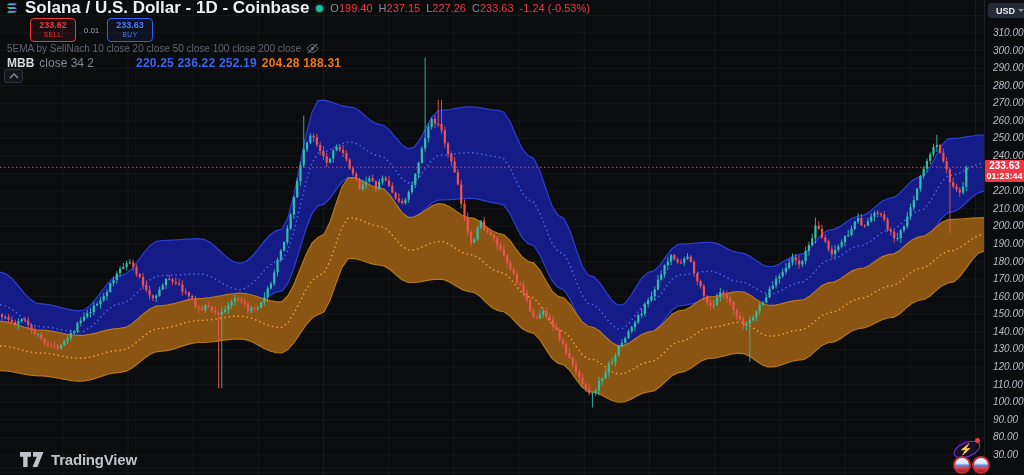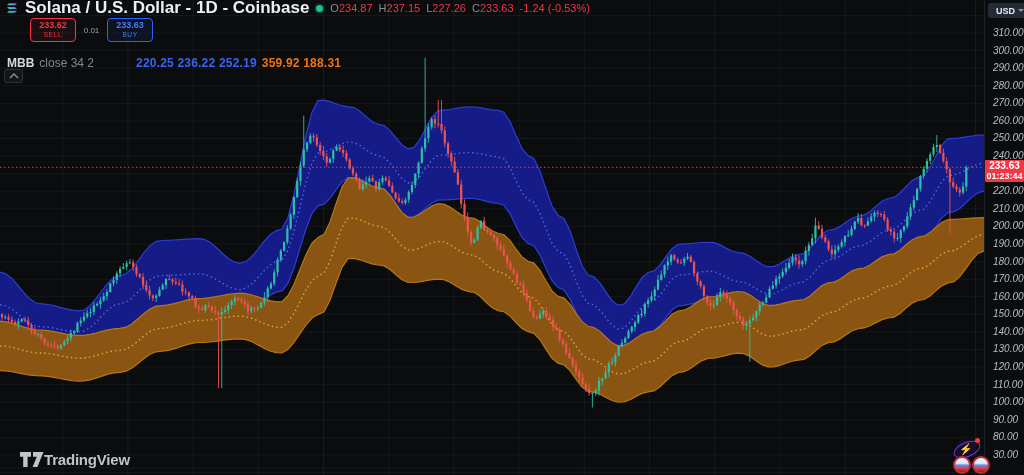--- a/index.html
+++ b/index.html
@@ -37,21 +37,21 @@
   .spread{width:31px;text-align:center;font-size:8px;color:#9aa0aa;}
   .row3{top:43px;left:7px;gap:5px;font-size:10px;color:#5f636c;}
   .row4{top:56px;left:7px;gap:5px;font-size:12px;}
   .mbb-name{color:#d6d9de;font-weight:bold;}
   .mbb-params{color:#81858e;}
   .mbb-blue{color:#3a63f5;font-weight:bold;letter-spacing:.2px;margin-left:37px;}
   .mbb-orange{color:#ef7412;font-weight:bold;letter-spacing:.2px;}
   .collapse-btn{position:absolute;top:69px;left:4px;width:17px;height:12px;border:1px solid #2e323c;
                 border-radius:3px;background:#14161b;display:flex;align-items:center;justify-content:center;cursor:pointer;}
   
-  .tv-logo{position:absolute;left:20px;top:451px;display:flex;align-items:center;opacity:.92;cursor:pointer;}
+  .tv-logo{position:absolute;left:20px;top:451px;display:flex;align-items:center;gap:7px;opacity:.92;cursor:pointer;}
   .tv-logo .txt{font-size:15px;font-weight:bold;color:#cfd3da;letter-spacing:-.2px;}
   
   .ext{position:absolute;}
   .bolt-wrap{left:954px;top:438px;width:26px;height:22px;}
   .bolt-circle{position:absolute;left:2px;top:1px;width:20px;height:20px;border-radius:50%;background:#17102a;
                display:flex;align-items:center;justify-content:center;font-size:11px;color:#8e5bff;}
   .bolt-orbit{position:absolute;left:-1px;top:4px;width:26px;height:13px;border:1.5px solid #7a35d8;border-radius:50%;
               transform:rotate(-22deg);}
   .bolt-dot{position:absolute;right:0px;top:0px;width:5px;height:5px;border-radius:50%;background:#f23645;}
   .flags{left:953px;top:456px;display:flex;gap:1px;}
@@ -766,46 +766,54 @@
         </defs>
       <g fill="url(#sg)">
         <path d="M3 1.2 h8 l-2 2 h-8 z"></path>
           <path d="M1 5 h8 l2 2 h-8 z"></path>
           <path d="M3 8.8 h8 l-2 2 h-8 z"></path>
       </g>
     </svg>
     <span class="sym-title">Solana / U.S. Dollar - 1D - Coinbase</span>
     <span class="live-dot"></span>
     <span class="ohlc">
-      <span><span class="k">O</span><span class="v">234.87</span></span>
+      <span><span class="k">O</span><span class="v">199.40</span></span>
       <span><span class="k">H</span><span class="v">237.15</span></span>
       <span><span class="k">L</span><span class="v">227.26</span></span>
       <span><span class="k">C</span><span class="v">233.63</span></span>
       <span class="v">-1.24 (-0.53%)</span>
     </span>
   </div>
 
   <div class="row row2">
     <div class="trade-box sell">
       <span class="tp">233.62</span>
       <span class="tl">SELL</span>
     </div>
     <div class="spread">0.01</div>
     <div class="trade-box buy">
       <span class="tp">233.63</span>
       <span class="tl">BUY</span>
     </div>
   </div>
 
+  <div class="row row3">
+    <span>5EMA by SellNach 10 close 20 close 50 close 100 close 200 close</span>
+    <svg width="13" height="11" viewBox="0 0 13 11">
+      <path d="M1 5.5 C3 2.6 5 1.6 6.5 1.6 C8 1.6 10 2.6 12 5.5 C10 8.4 8 9.4 6.5 9.4 C5 9.4 3 8.4 1 5.5 Z" fill="none" stroke="#6b6f78" stroke-width="1"></path>
+      <circle cx="6.5" cy="5.5" r="1.7" fill="#6b6f78"></circle>
+      <line x1="2" y1="10.2" x2="11.2" y2="0.8" stroke="#6b6f78" stroke-width="1.2"></line>
+    </svg>
+  </div>
 
   <div class="row row4">
     <span class="mbb-name">MBB</span>
     <span class="mbb-params">close 34 2</span>
     <span class="mbb-blue">220.25  236.22  252.19</span>
-    <span class="mbb-orange">359.92  188.31</span>
+    <span class="mbb-orange">204.28  188.31</span>
   </div>
 
   <div class="collapse-btn">
     <svg width="10" height="6" viewBox="0 0 10 6">
       <polyline points="1,5 5,1 9,5" fill="none" stroke="#8b8f98" stroke-width="1.4"></polyline>
     </svg>
   </div>
 
   <div class="tv-logo">
     <svg width="24" height="15" viewBox="0 0 24 15">

